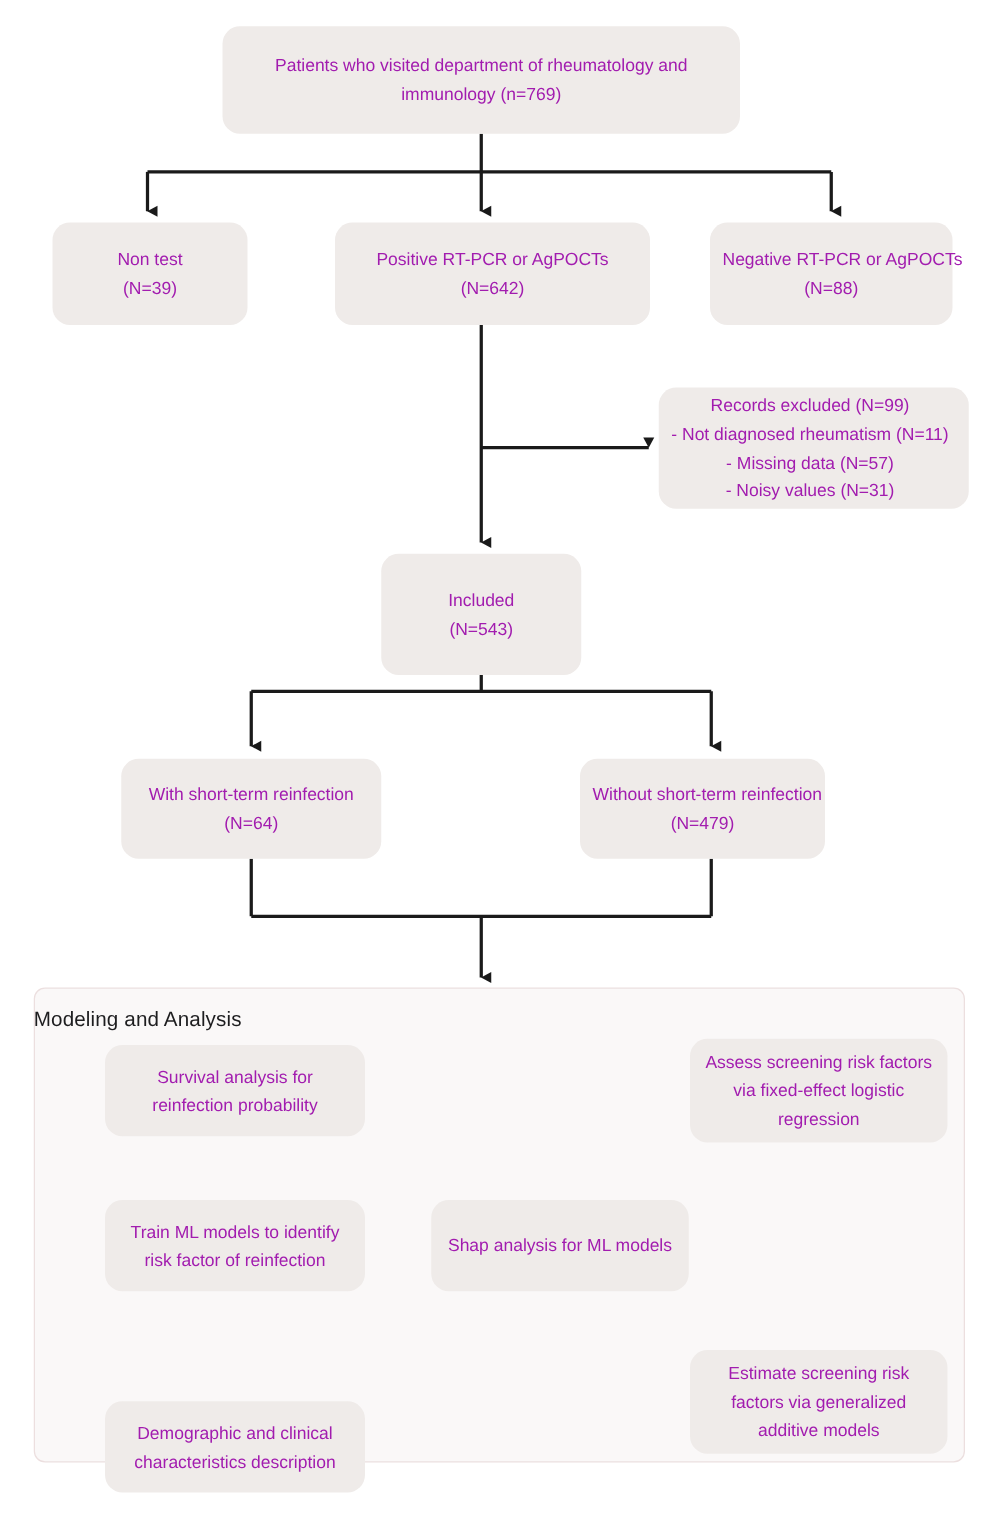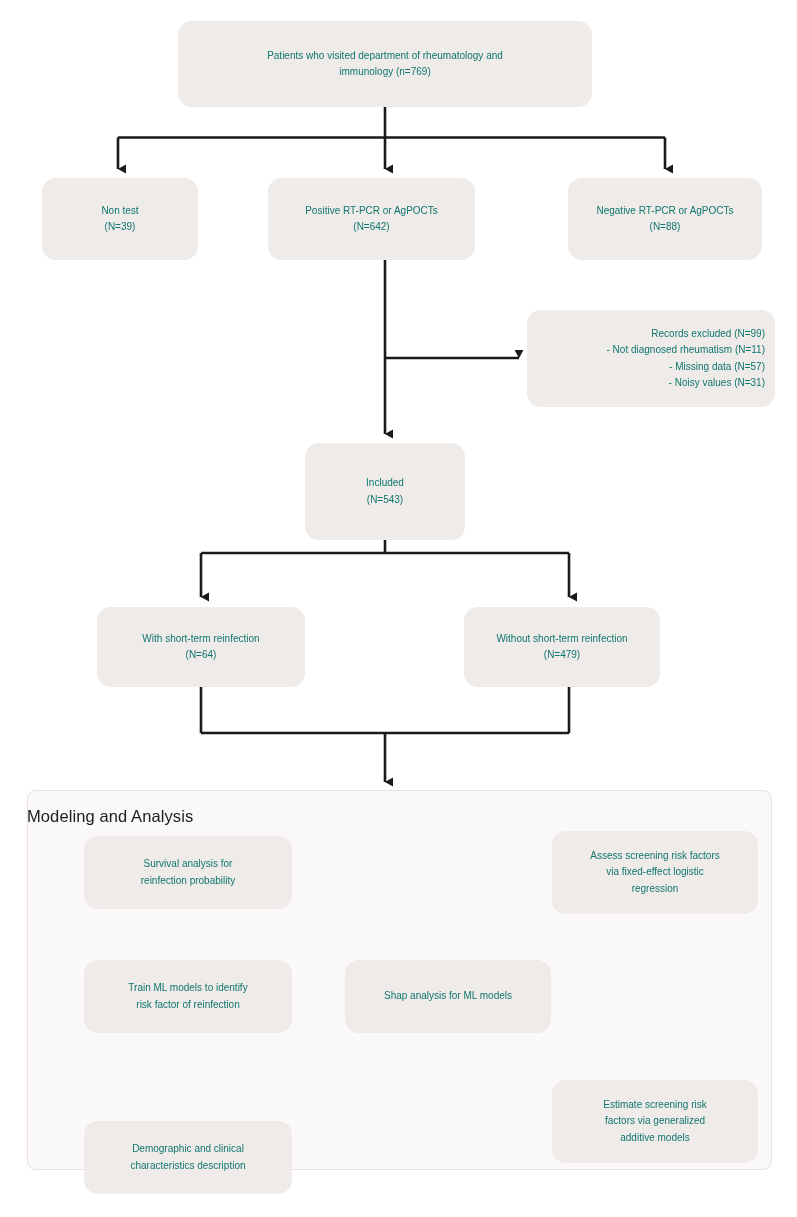--- a/index.html
+++ b/index.html
@@ -43,32 +43,32 @@
     white-space: nowrap;
   }
   .node {
     position: absolute;
     background: #efebe9;
     border-radius: 14px;
     box-sizing: border-box;
     display: flex;
     align-items: center;
     justify-content: center;
-    color: #0f766e;
-    font-size: 10px;
+    color: #a21caf;
+    font-size: 14px;
     line-height: 1.62;
     text-align: center;
     padding: 6px 10px;
   }
   .node .lines {
     width: 100%;
   }
   .node.left-align {
     justify-content: flex-start;
-    text-align: right;
+    text-align: center;
     padding-left: 4px;
   }
   .node .ln {
     display: block;
     white-space: nowrap;
   }
 </style>
 </head>
 <body>
 
@@ -129,21 +129,21 @@
     </span>
   </div>
 
   <div class="node" style="left:42px; top:178px; width:156px; height:82px;">
     <span class="lines">
       <span class="ln">Non test</span>
       <span class="ln">(N=39)</span>
     </span>
   </div>
 
-  <div class="node" style="left:268px; top:178px; width:207px; height:82px;">
+  <div class="node" style="left:268px; top:178px; width:252px; height:82px;">
     <span class="lines">
       <span class="ln">Positive RT-PCR or AgPOCTs</span>
       <span class="ln">(N=642)</span>
     </span>
   </div>
 
   <div class="node" style="left:568px; top:178px; width:194px; height:82px;">
     <span class="lines">
       <span class="ln">Negative RT-PCR or AgPOCTs</span>
       <span class="ln">(N=88)</span>

